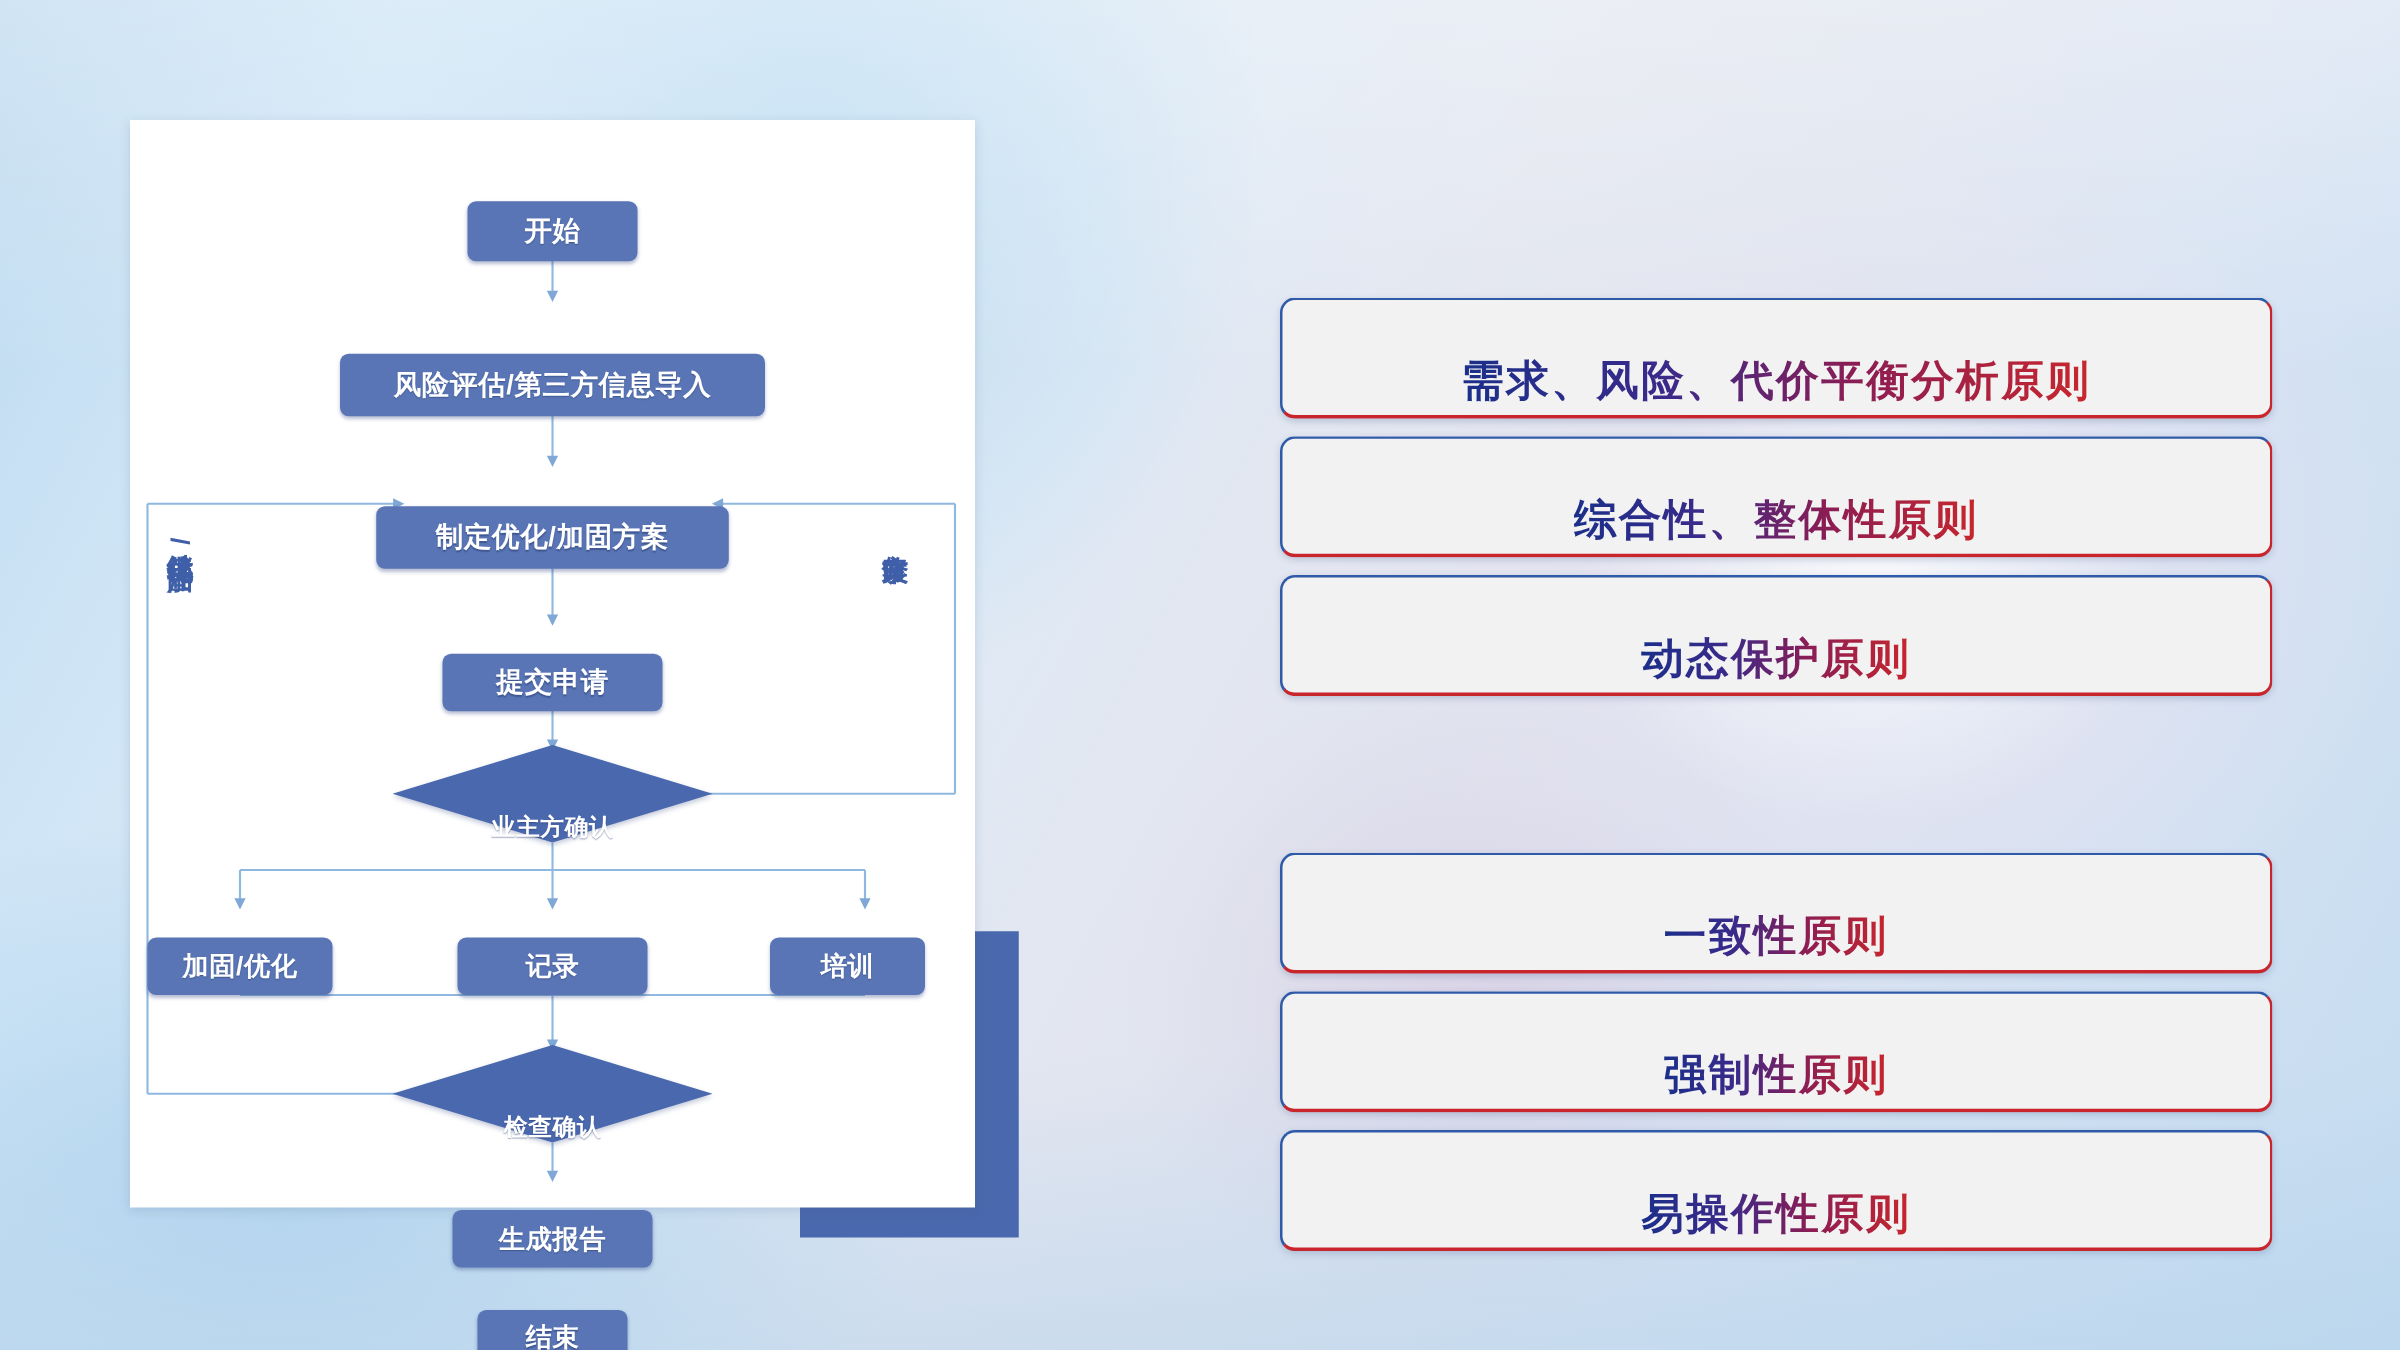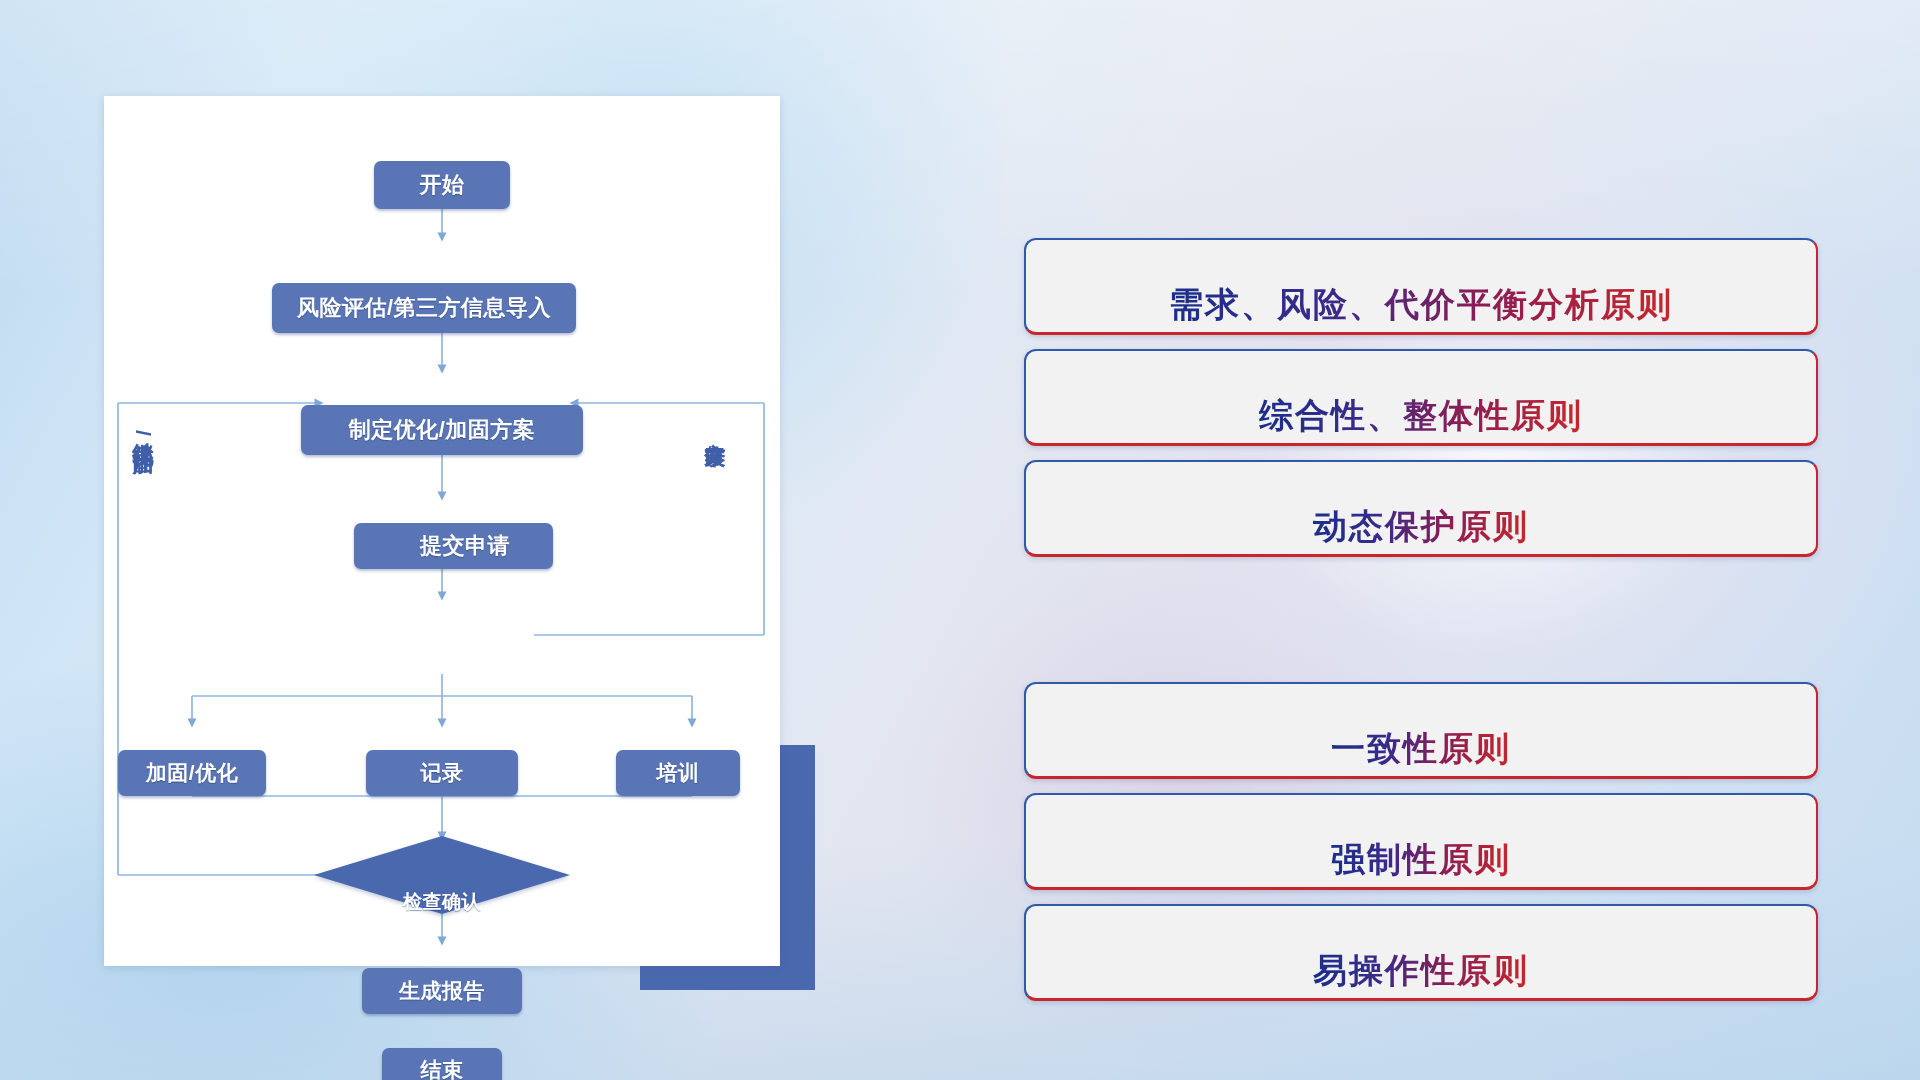--- a/index.html
+++ b/index.html
@@ -151,32 +151,40 @@
       <line x1="430" y1="539" x2="660" y2="539"></line>
       <line x1="660" y1="539" x2="660" y2="307"></line>
       <line x1="660" y1="307" x2="470" y2="307" marker-end="url(#ah)"></line>
     </g>
   </svg>
 
   <div class="node box" style="left:270px;top:38px;width:136px;height:48px;font-size:22px;">
     <span>开始</span>
   </div>
 
-  <div class="node box" style="left:168px;top:160px;width:304px;height:50px;font-size:22px;">
+  <div class="node box" style="left:168px;top:160px;width:340px;height:50px;font-size:22px;">
     <span>风险评估/第三方信息导入</span>
   </div>
 
   <div class="node box" style="left:197px;top:282px;width:282px;height:50px;font-size:22px;">
     <span>制定优化/加固方案</span>
   </div>
 
-  <div class="node box" style="left:250px;top:400px;width:176px;height:46px;font-size:22px;padding-left:23px;">
+  <div class="node box" style="left:250px;top:400px;width:176px;height:46px;font-size:22px;">
     <span>提交申请</span>
   </div>
 
+  <div style="position:absolute;left:210px;top:500px;width:256px;height:78px;z-index:3;">
+    <svg width="256" height="78" viewBox="0 0 256 78" style="position:absolute;left:0;top:0;filter:drop-shadow(0 2px 2px rgba(50,70,130,.3));">
+      <polygon points="128,0 256,39 128,78 0,39" fill="#4a68ad"></polygon>
+    </svg>
+    <div class="node" style="left:0;top:0;width:256px;height:78px;font-size:19px;">
+      <span>业主方确认</span>
+    </div>
+  </div>
 
   <div class="node box" style="left:14px;top:627px;width:148px;height:46px;font-size:21px;">
     <span>加固/优化</span>
   </div>
 
   <div class="node box" style="left:262px;top:627px;width:152px;height:46px;font-size:21px;">
     <span>记录</span>
   </div>
 
   <div class="node box" style="left:512px;top:627px;width:124px;height:46px;font-size:21px;">

